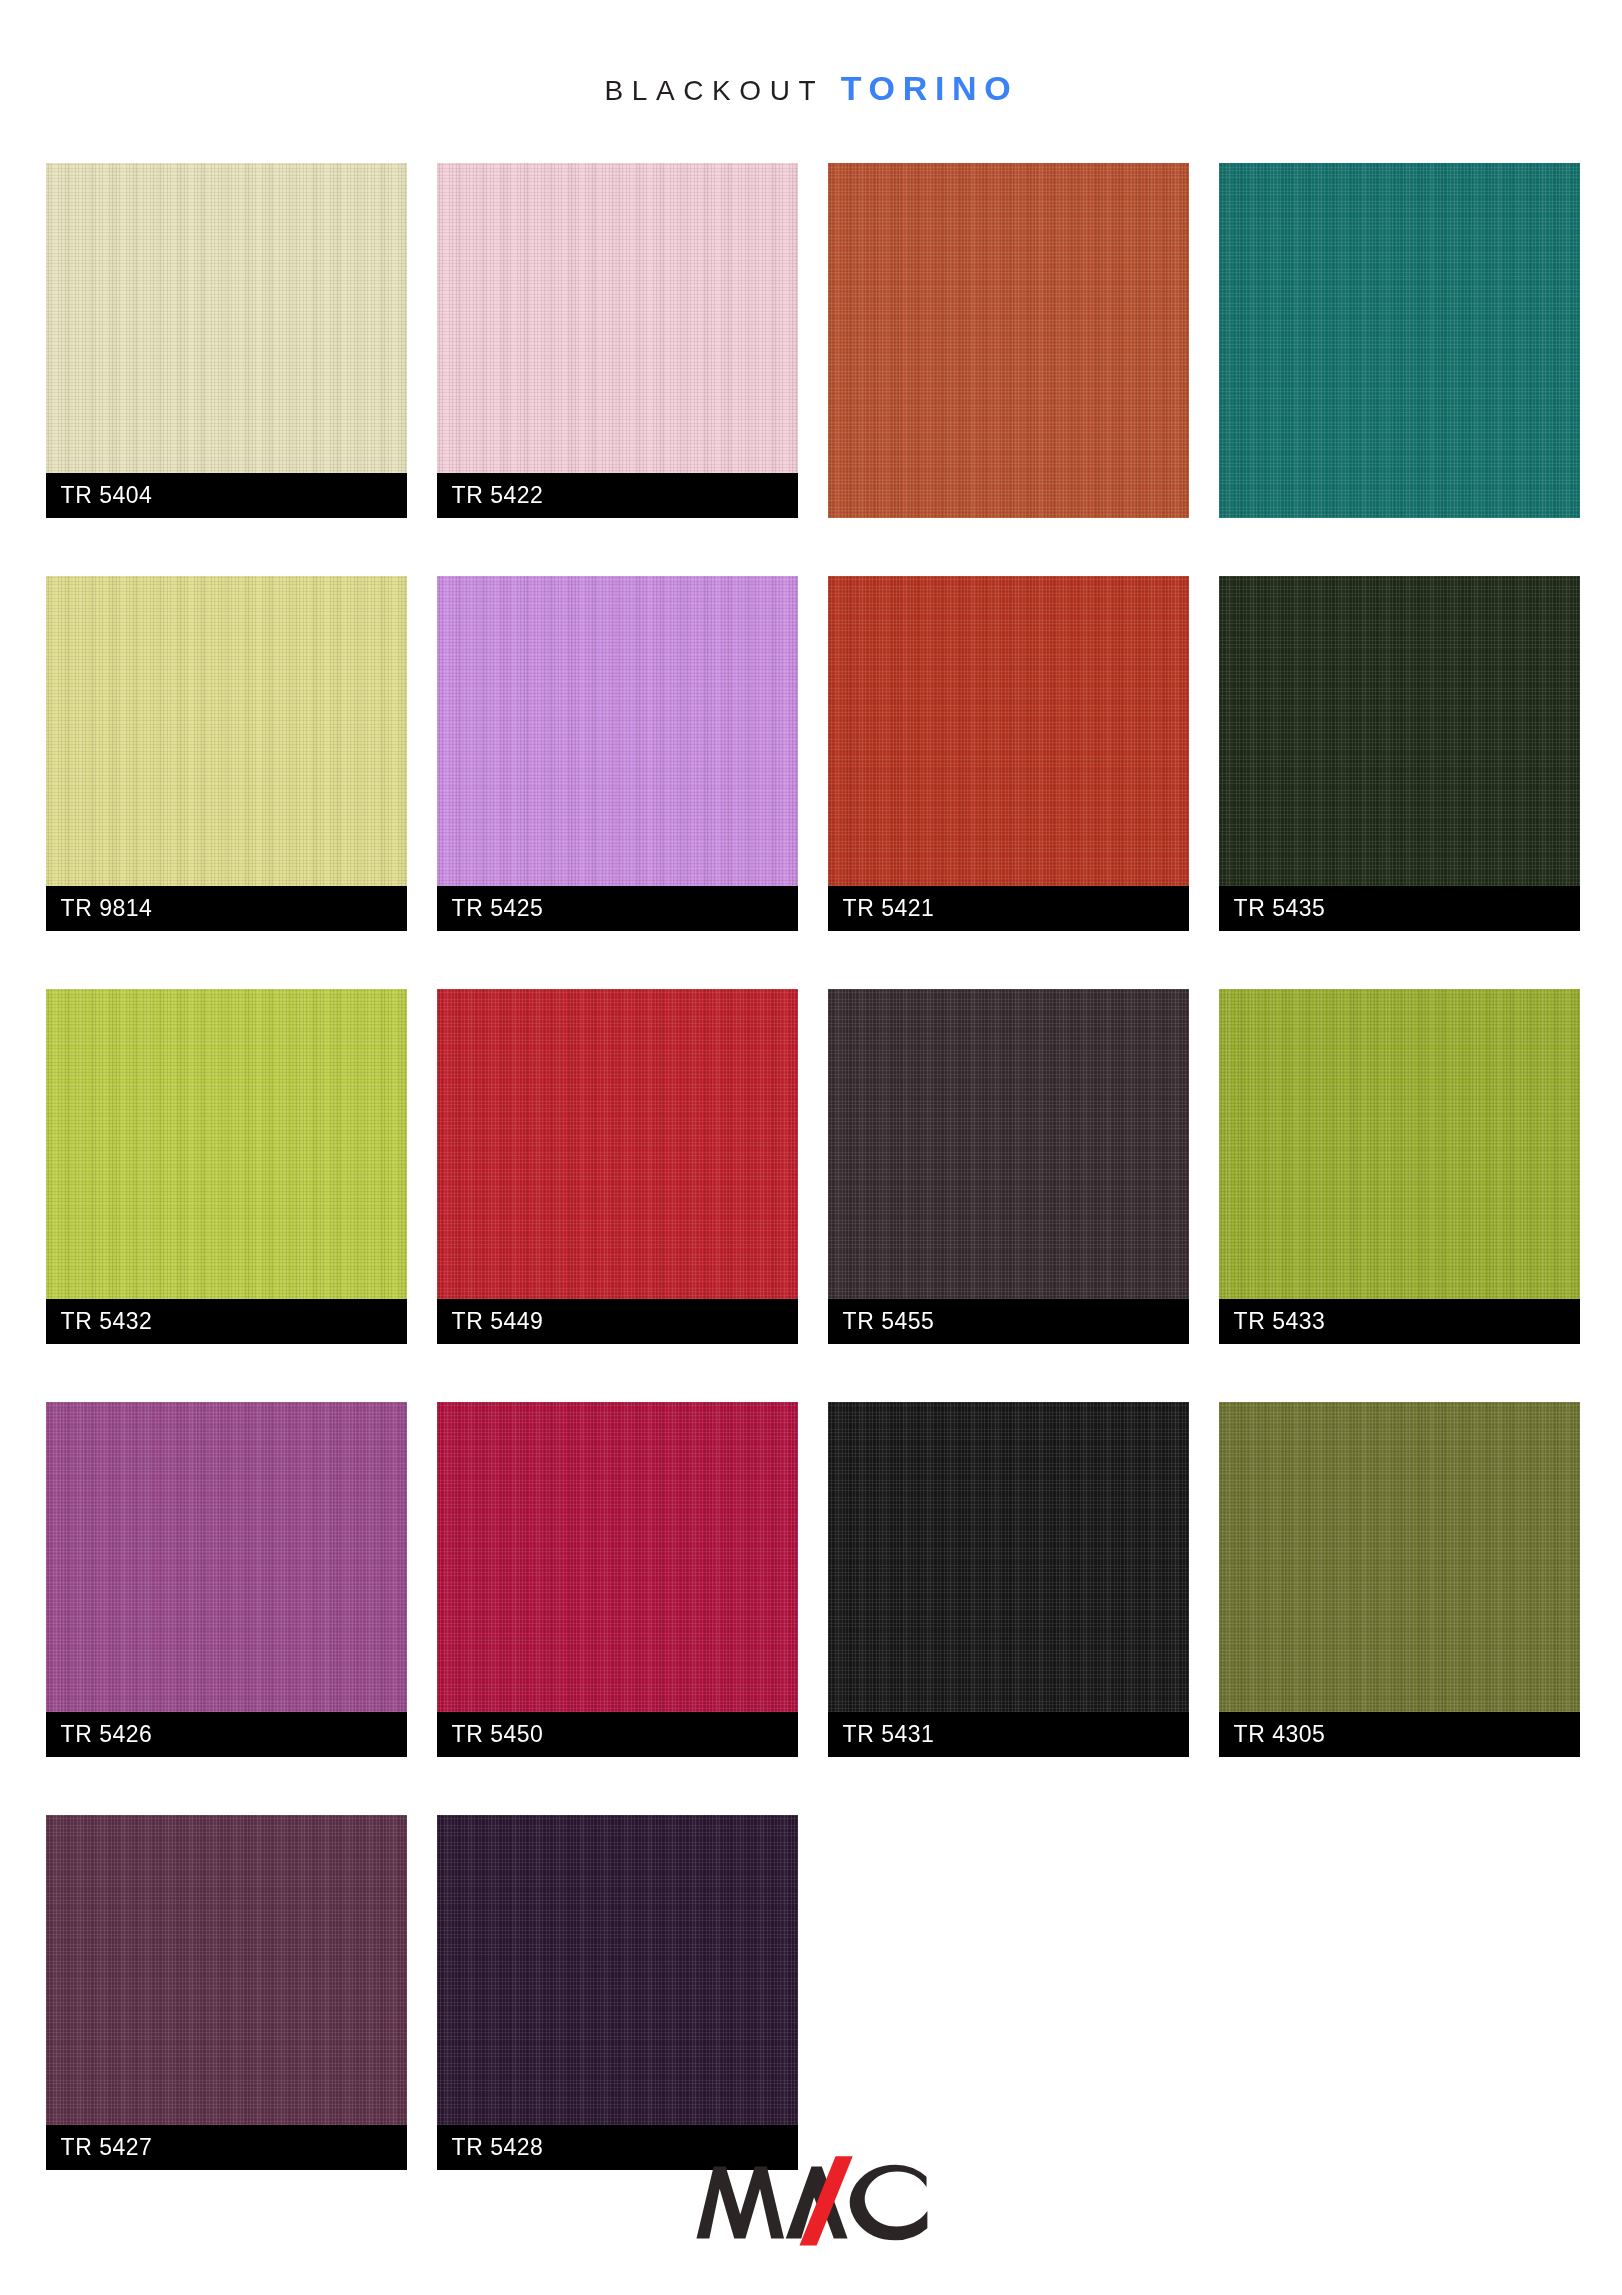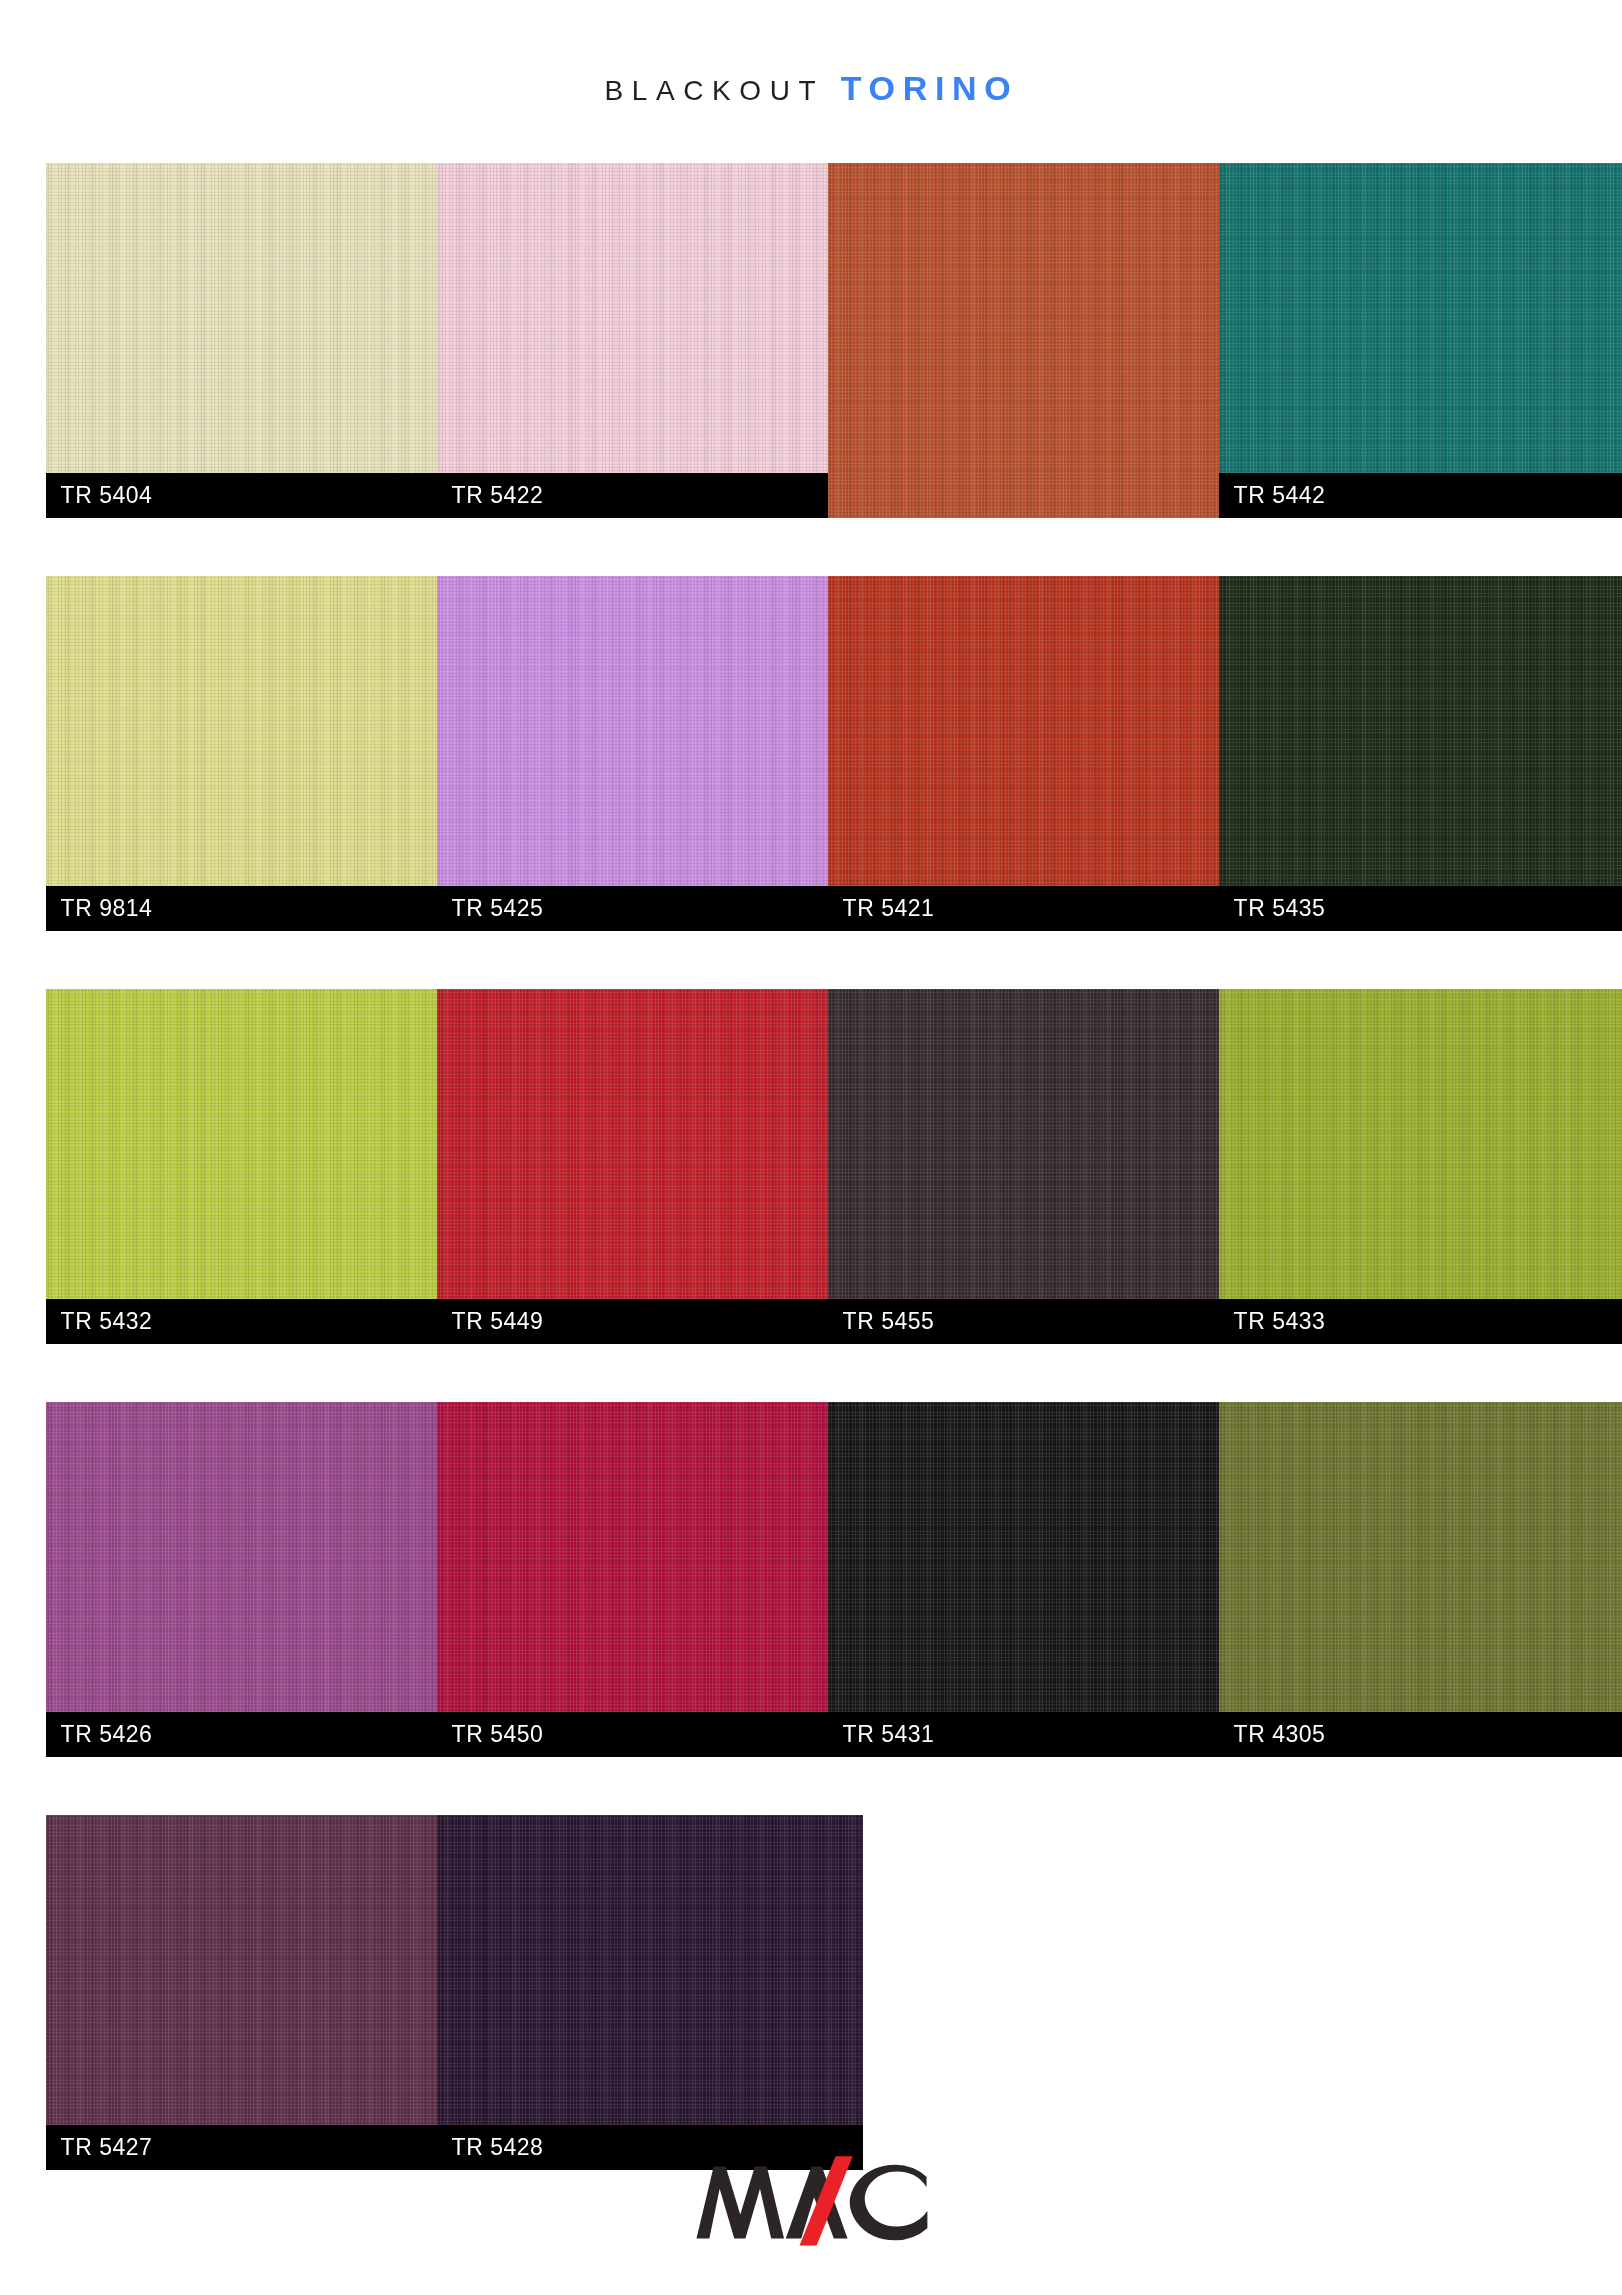--- a/index.html
+++ b/index.html
@@ -52,21 +52,21 @@
     left: 46px;
     width: 1536px;
     display: grid;
     grid-template-columns: repeat(4, 361px);
     grid-column-gap: 30px;
     grid-row-gap: 58px;
   }
 
   .swatch-card {
     position: relative;
-    width: 426px;
+    width: 361px;
     height: 355px;
     display: flex;
     flex-direction: column;
     background: #ffffff;
   }
 
   .swatch-fabric {
     position: relative;
     flex: 1 1 auto;
     width: 100%;
@@ -166,21 +166,20 @@
       </div>
       <div class="swatch-card">
         <div class="swatch-fabric" style="background-color: rgb(243, 207, 217);"></div>
         <div class="swatch-label">TR 5422</div>
       </div>
       <div class="swatch-card">
         <div class="swatch-fabric" style="background-color: rgb(184, 81, 47);"></div>
       </div>
       <div class="swatch-card">
         <div class="swatch-fabric" style="background-color: rgb(20, 114, 108);"></div>
-        <div class="swatch-label">TR 5442</div>
       </div>
       <div class="swatch-card">
         <div class="swatch-fabric" style="background-color: rgb(223, 221, 141);"></div>
         <div class="swatch-label">TR 9814</div>
       </div>
       <div class="swatch-card">
         <div class="swatch-fabric" style="background-color: rgb(203, 142, 226);"></div>
         <div class="swatch-label">TR 5425</div>
       </div>
       <div class="swatch-card">

